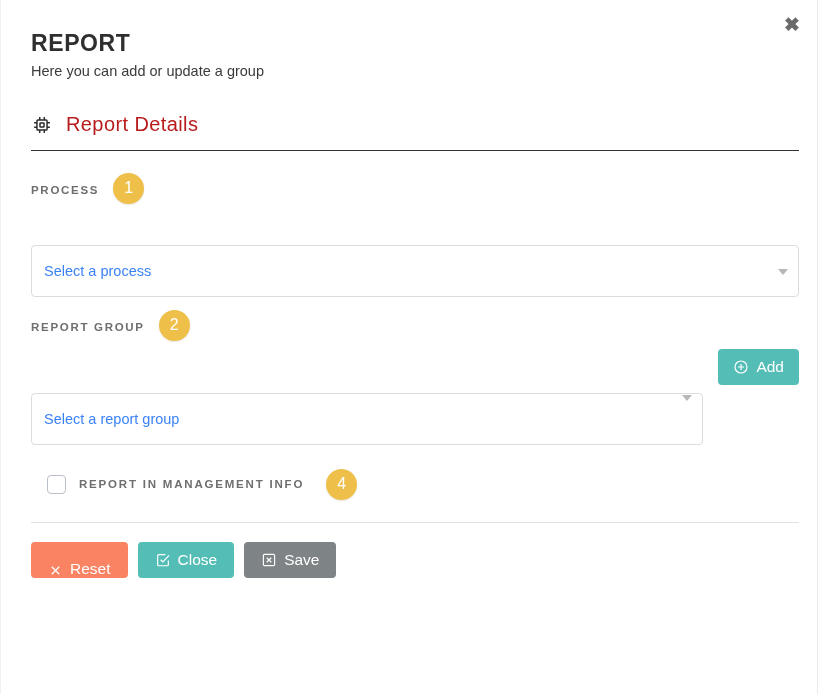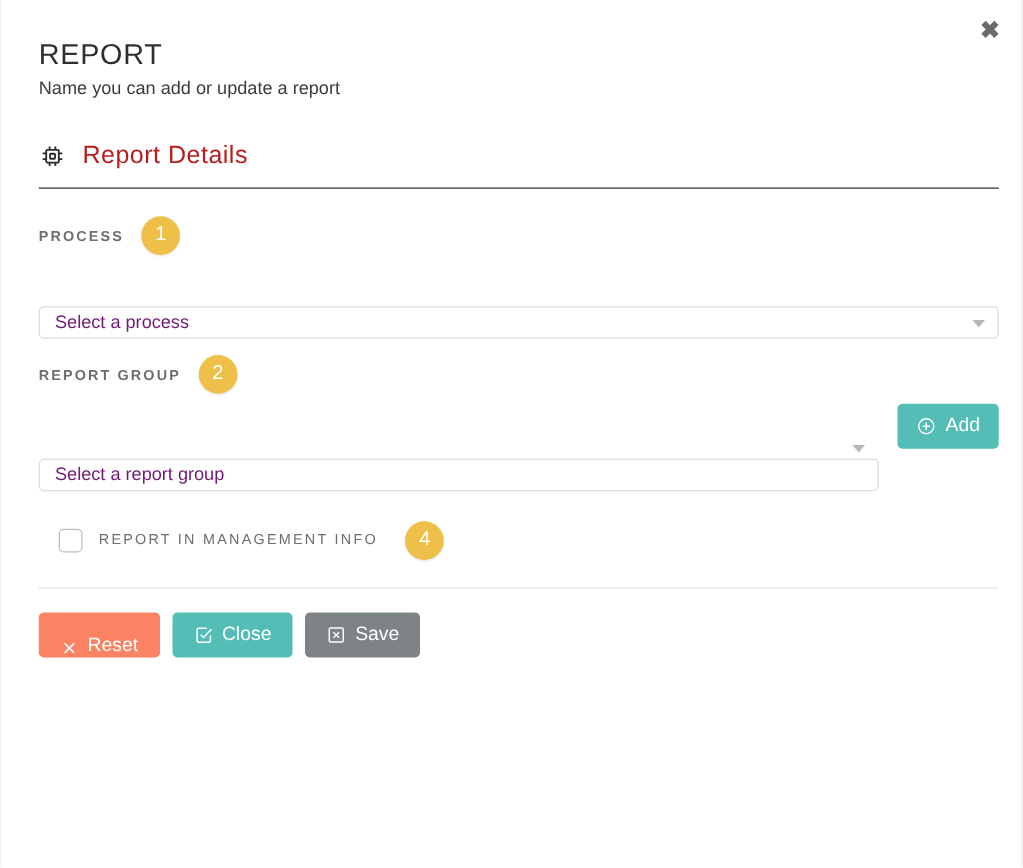--- a/index.html
+++ b/index.html
@@ -33,21 +33,21 @@
     font-size: 19px;
     font-weight: bold;
     cursor: pointer;
     user-select: none;
   }
   .body-wrap {
     padding: 30px 22px 0 30px;
   }
   .title {
     font-size: 23px;
-    font-weight: 400;
+    font-weight: 700;
     color: #2f2f2f;
     letter-spacing: 0.6px;
     margin: 0 0 6px 0;
   }
   .subtitle {
     font-size: 14.5px;
     color: #3b3b3b;
     margin: 0 0 34px 0;
     font-weight: 400;
   }
@@ -129,29 +129,29 @@
   .inp.name-ph::placeholder { color: #b9c6d6; }
 
   .select-wrap {
     position: relative;
     width: 768px;
   }
   .select-wrap.narrow { width: 676px; }
   .select-box {
     box-sizing: border-box;
     width: 100%;
-    height: 26px;
+    height: 52px;
     border: 1px solid #d9dde1;
     border-radius: 4px;
     background: #ffffff;
     display: flex;
     align-items: center;
     padding: 0 30px 0 12px;
     font-size: 14.5px;
-    color: #701a75;
+    color: #3b82f6;
     cursor: pointer;
     margin-top: 44px;
   }
   .caret {
     position: absolute;
     right: 11px;
     top: 50%;
     margin-top: -2px;
     width: 0; height: 0;
     border-left: 5px solid transparent;
@@ -194,21 +194,21 @@
     border-radius: 4px;
     background: #fff;
     flex: none;
     margin-right: 13px;
     cursor: pointer;
   }
   .cb-label {
     font-size: 11.5px;
     letter-spacing: 1.8px;
     color: #6e6e6e;
-    font-weight: normal;
+    font-weight: bold;
     text-transform: uppercase;
   }
   .divider {
     width: 768px;
     height: 1px;
     background: #dfe3e8;
     margin: 25px 0 0 0;
   }
   .footer {
     display: flex;
@@ -222,21 +222,21 @@
 </head>
 <body>
 
 <div class="modal">
 
   <div class="close-x">✖</div>
 
   <div class="body-wrap">
 
     <h1 class="title">REPORT</h1>
-    <p class="subtitle">Name you can add or update a report</p>
+    <p class="subtitle">Here you can add or update a group</p>
 
     <div class="section-head">
       <span class="chip-icon">
         <svg viewBox="0 0 24 24" width="22" height="22" fill="none" stroke="currentColor" stroke-width="1.6">
           <rect x="6.5" y="6.5" width="11" height="11" rx="1"></rect>
           <rect x="9.8" y="9.8" width="4.4" height="4.4" rx="0.6"></rect>
           <path d="M9.5 6.5V3.4M14.5 6.5V3.4M9.5 17.5v3.1M14.5 17.5v3.1M6.5 9.5H3.4M6.5 14.5H3.4M17.5 9.5h3.1M17.5 14.5h3.1"></path>
         </svg>
       </span>
       <span class="section-title">Report Details</span>

